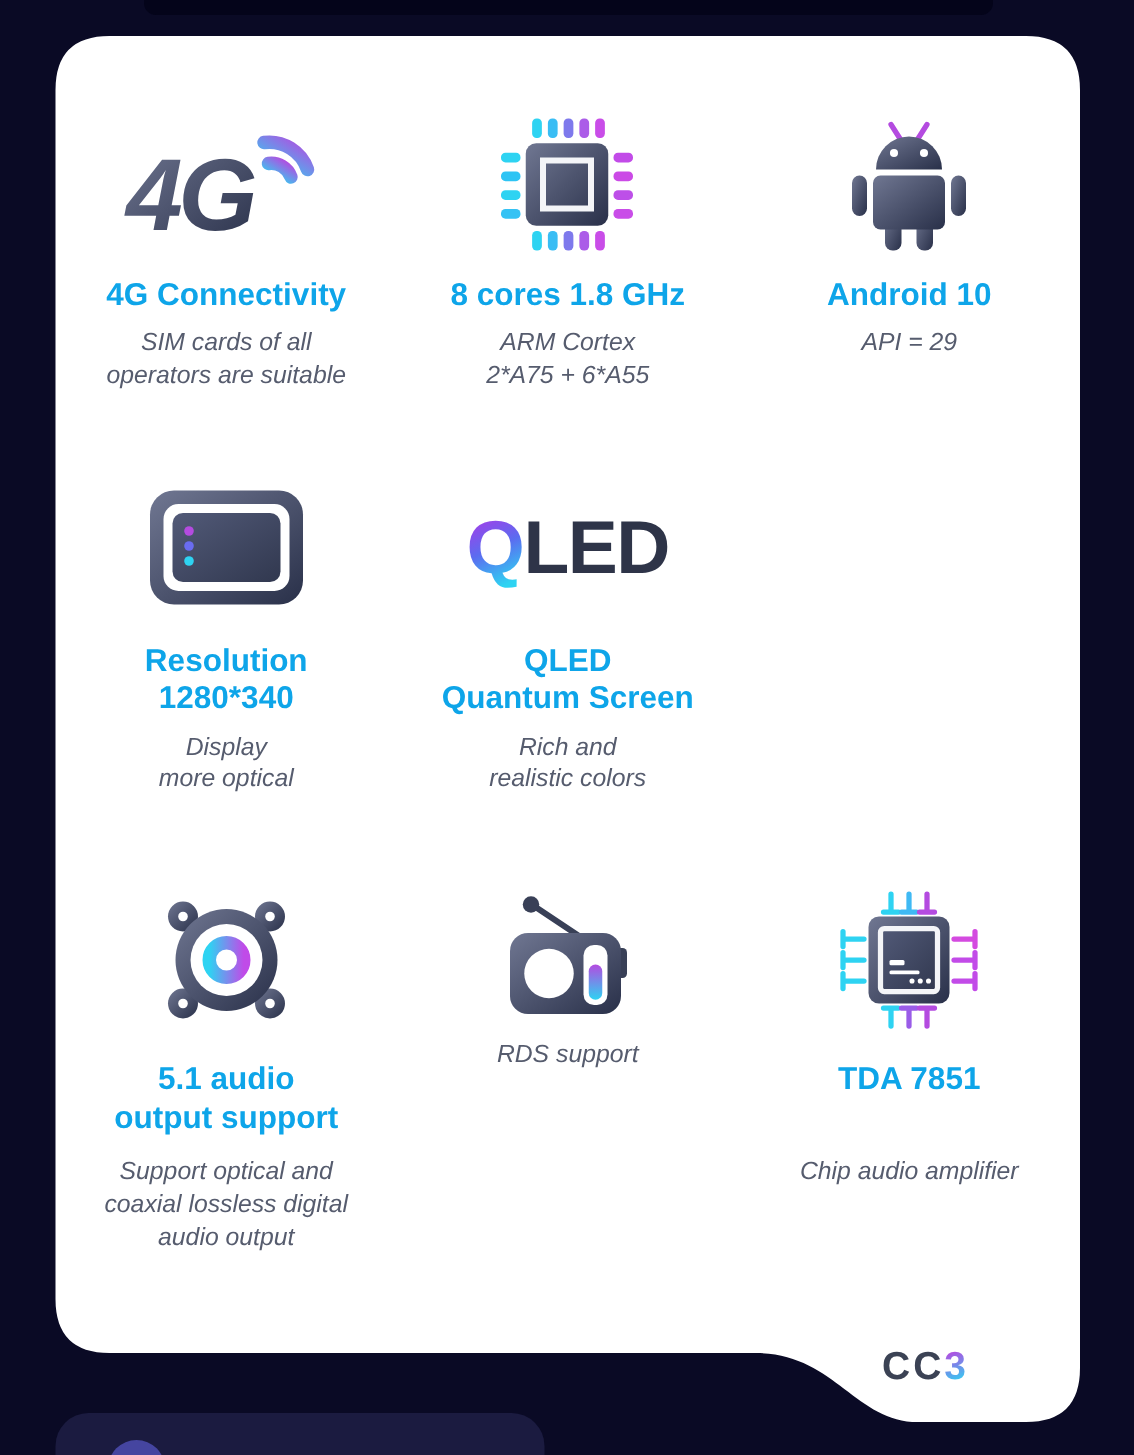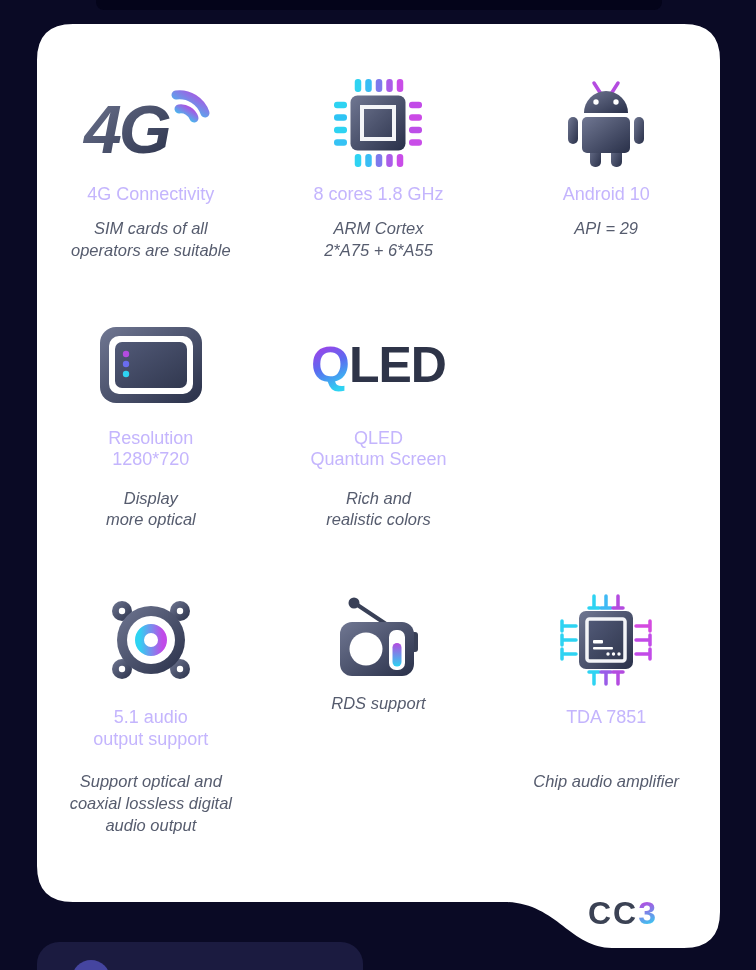--- a/index.html
+++ b/index.html
@@ -20,42 +20,42 @@
   .content { position:absolute; left:37px; top:24px; width:683px; }
   .row { display:grid; grid-template-columns:1fr 1fr 1fr; }
   .r1 { margin-top:46px; }
   .r2 { margin-top:50px; }
   .r3 { margin-top:56px; }
 
   .cell { display:flex; flex-direction:column; align-items:center; }
   .icon-wrap { height:106px; display:flex; align-items:center; justify-content:center; }
 
   .title {
-    font-weight:400; font-size:18px; color:#c4b5fd;
+    font-weight:700; font-size:21px; color:#0ea5e9;
     line-height:1.22; white-space:pre-line; text-align:center;
   }
   .r1 .title { margin-top:8px; height:34px; }
   .r2 .title { margin-top:10px; height:60px; }
   .r3 .title { margin-top:14px; height:64px; }
 
   .subtitle {
     font-size:16.5px; color:#565c6e;
     line-height:1.32; white-space:pre-line; text-align:center;font-style:italic;
   }
 
   .qled { font-size:50px; font-weight:700; letter-spacing:-1px; line-height:1; }
   .qled-q {
     background:linear-gradient(155deg,#a43ee8 15%,#5b6cf0 50%,#2ed3f2 88%);
     -webkit-background-clip:text; background-clip:text; color:transparent;
   }
   .qled-led { color:#2e3448; }
 
   .logo {
     position:absolute; left:588px; top:897px;
-    font-size:32px; font-weight:700; letter-spacing:2px; line-height:1;
+    font-size:26px; font-weight:700; letter-spacing:2px; line-height:1;
   }
   .logo-cc { color:#3b4254; }
   .logo-3 {
     background:linear-gradient(160deg,#b44be0 20%,#2ed3f2 85%);
     -webkit-background-clip:text; background-clip:text; color:transparent;
   }
 
   .next-section {
     position:absolute; left:37px; top:942px; width:326px; height:28px;
     background:#1b1b40; border-radius:22px 22px 0 0;
@@ -175,21 +175,21 @@
           <svg width="110" height="84" viewBox="0 0 110 84">
             <rect x="4" y="4" width="102" height="76" rx="16" fill="url(#gSlate)"></rect>
             <rect x="13" y="13" width="84" height="58" rx="10" fill="#ffffff"></rect>
             <rect x="19" y="19" width="72" height="46" rx="7" fill="url(#gScreen)"></rect>
             <circle cx="30" cy="31" r="3.2" fill="#b44be0"></circle>
             <circle cx="30" cy="41" r="3.2" fill="#6a6cf0"></circle>
             <circle cx="30" cy="51" r="3.2" fill="#2ed3f2"></circle>
           </svg>
         </div>
         <div class="title">Resolution
-1280*720</div>
+1280*340</div>
         <div class="subtitle">Display
 more optical</div>
       </div>
 
       <div class="cell">
         <div class="icon-wrap">
           <div class="qled">
             <span class="qled-q">Q</span><span class="qled-led">LED</span>
           </div>
         </div>

